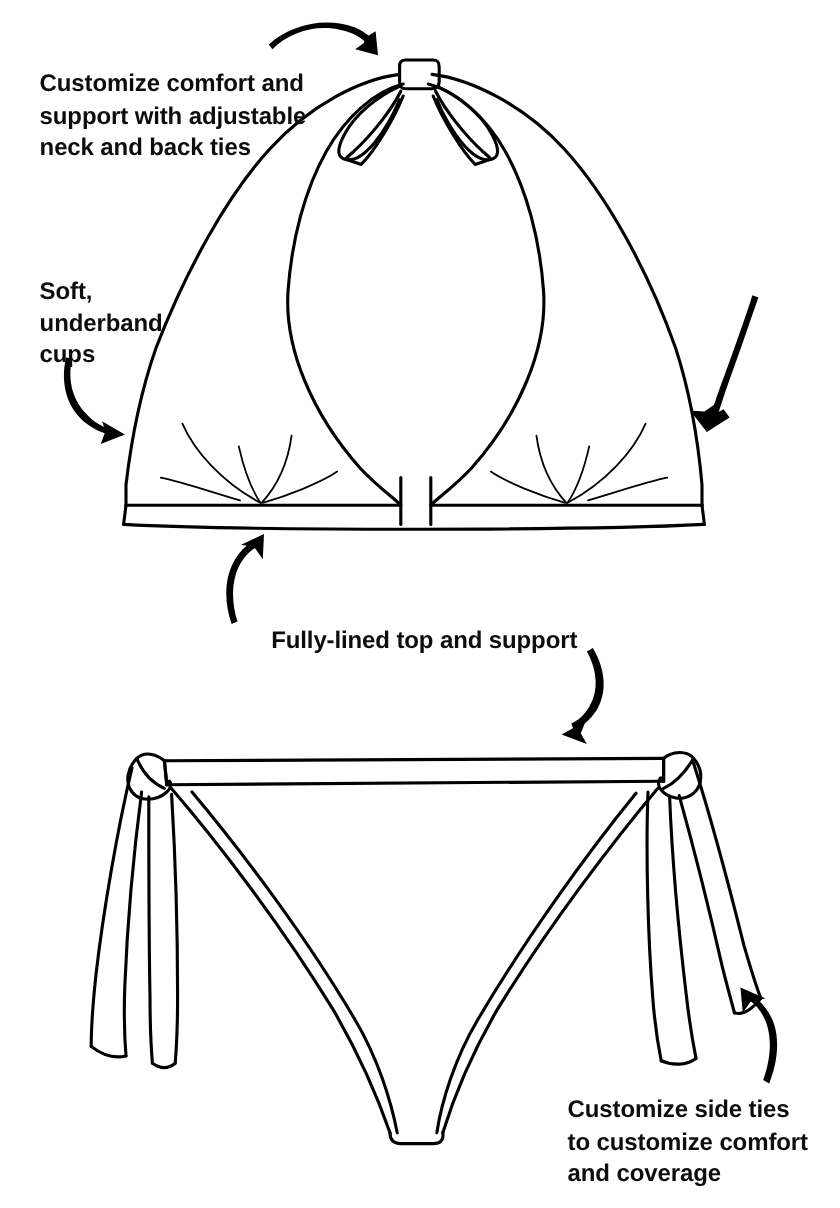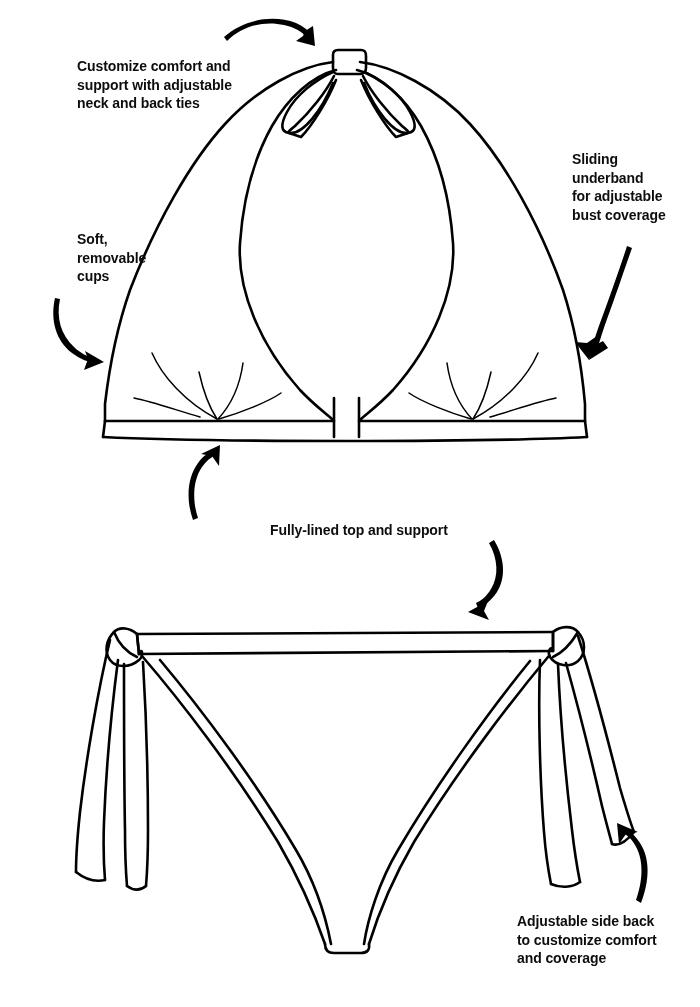--- a/index.html
+++ b/index.html
@@ -20,27 +20,26 @@
   #art {
     position: absolute;
     left: 0;
     top: 0;
     width: 700px;
     height: 1007px;
   }
   .label {
     position: absolute;
     font-family: "Liberation Sans", sans-serif;
-    font-size: 14px;
+    font-size: 20px;
     font-weight: 700;
     line-height: 1.33;
     color: #0d0d0d;
     letter-spacing: -0.1px;
     white-space: pre-line;
-    margin-left: 44px;
   }
   .label.center { text-align: left; }
   #label-neck-ties  { left: 33px;  top: 57px;  width: 240px; }
   #label-underband  { left: 528px; top: 150px; width: 160px; }
   #label-cups       { left: 33px;  top: 230px; width: 130px; }
   #label-lined      { left: 226px; top: 521px; width: 260px; }
   #label-side-ties  { left: 473px; top: 912px; width: 215px; }
 </style>
 </head>
 <body>
@@ -258,28 +257,24 @@
                C 626 834, 631 838, 635 845
                C 643 858, 644 878, 636 900 Z"></path>
       <path d="M 617 823 L 619 844 L 626 834 L 638 832 Z"></path>
     </g>
   </svg>
 
   <div class="label" id="label-neck-ties">Customize comfort and
 support with adjustable
 neck and back ties</div>
 
-  <div class="label" id="label-underband">Sliding
+
+  <div class="label" id="label-cups">Soft,
 underband
-for adjustable
-bust coverage</div>
-
-  <div class="label" id="label-cups">Soft,
-removable
 cups</div>
 
   <div class="label center" id="label-lined">Fully-lined top and support</div>
 
-  <div class="label" id="label-side-ties">Adjustable side back
+  <div class="label" id="label-side-ties">Customize side ties
 to customize comfort
 and coverage</div>
 
 </div>
 
 </body></html>

